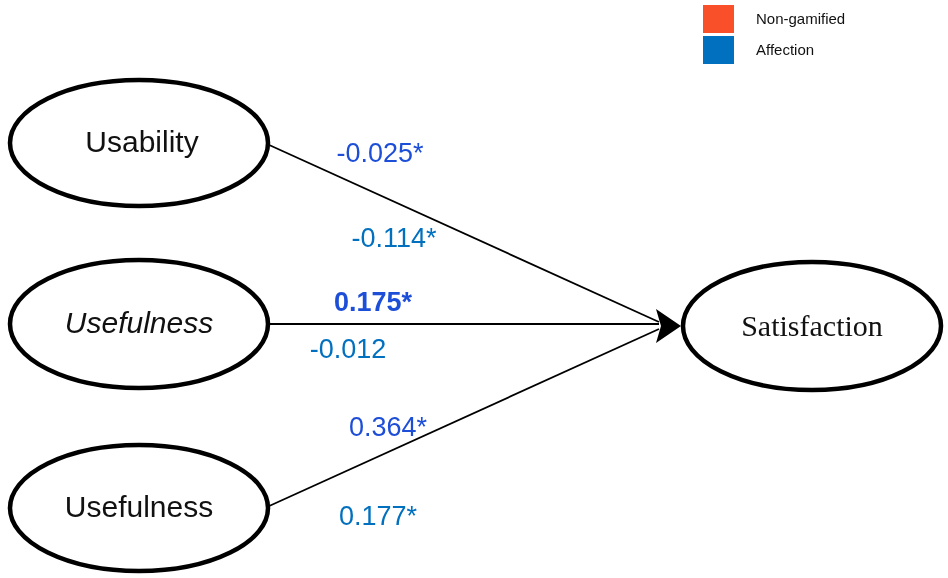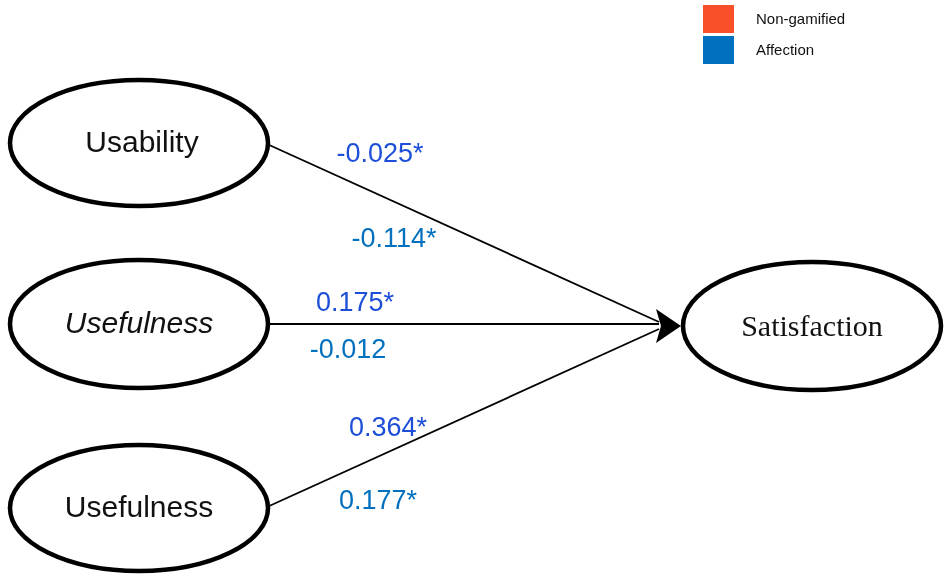--- a/index.html
+++ b/index.html
@@ -80,25 +80,25 @@
   </svg>
 
   <div class="node-label" style="left:142px; top:142px;">Usability</div>
   <div class="node-label" style="left:139px; top:323px;font-style:italic;">Usefulness</div>
   <div class="node-label" style="left:139px; top:507px;">Usefulness</div>
   <div class="node-label" style="left:812px; top:326px;font-family:Liberation Serif, serif;">Satisfaction</div>
 
   <div class="coef non-gamified" style="left:380px; top:153px;">-0.025*</div>
   <div class="coef gamified" style="left:378px; top:238px;margin-left:16px;">-0.114*</div>
 
-  <div class="coef non-gamified" style="left:355px; top:302px;">0.175*</div>
+  <div class="coef non-gamified" style="left:373px; top:302px;font-weight:bold;">0.175*</div>
   <div class="coef gamified" style="left:348px; top:349px;">-0.012</div>
 
   <div class="coef non-gamified" style="left:379px; top:427px;margin-left:9px;">0.364*</div>
-  <div class="coef gamified" style="left:378px; top:500px;">0.177*</div>
+  <div class="coef gamified" style="left:378px; top:516px;">0.177*</div>
 
   <div class="legend">
     <div class="legend-row">
       <span class="swatch non-gamified"></span>
       <span class="legend-label">Non-gamified</span>
     </div>
     <div class="legend-row">
       <span class="swatch gamified"></span>
       <span class="legend-label">Affection</span>
     </div>

